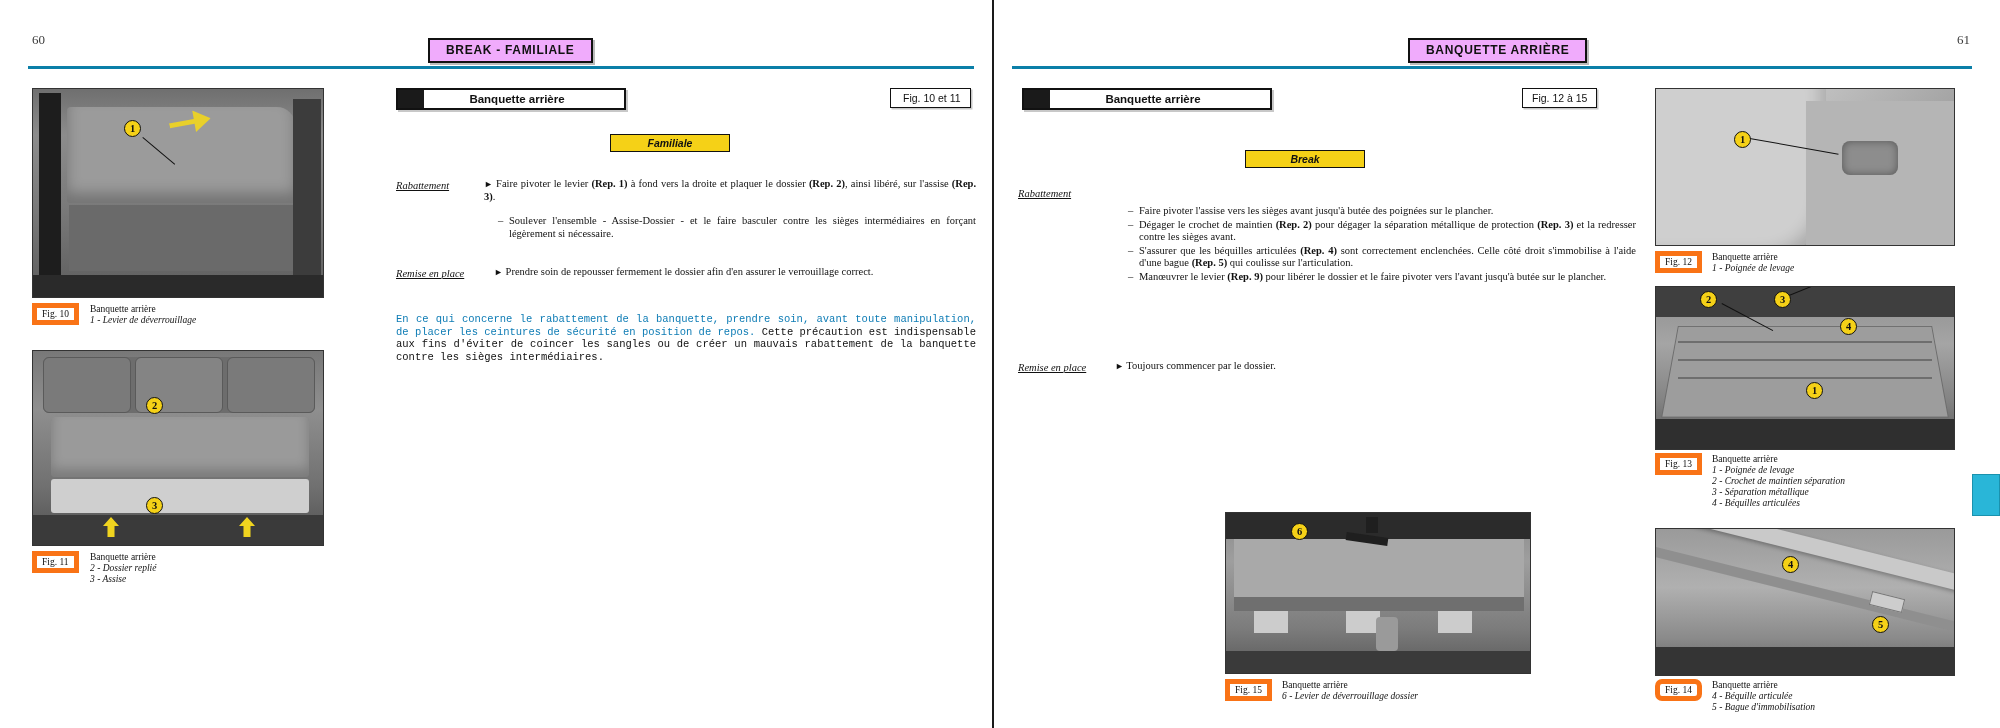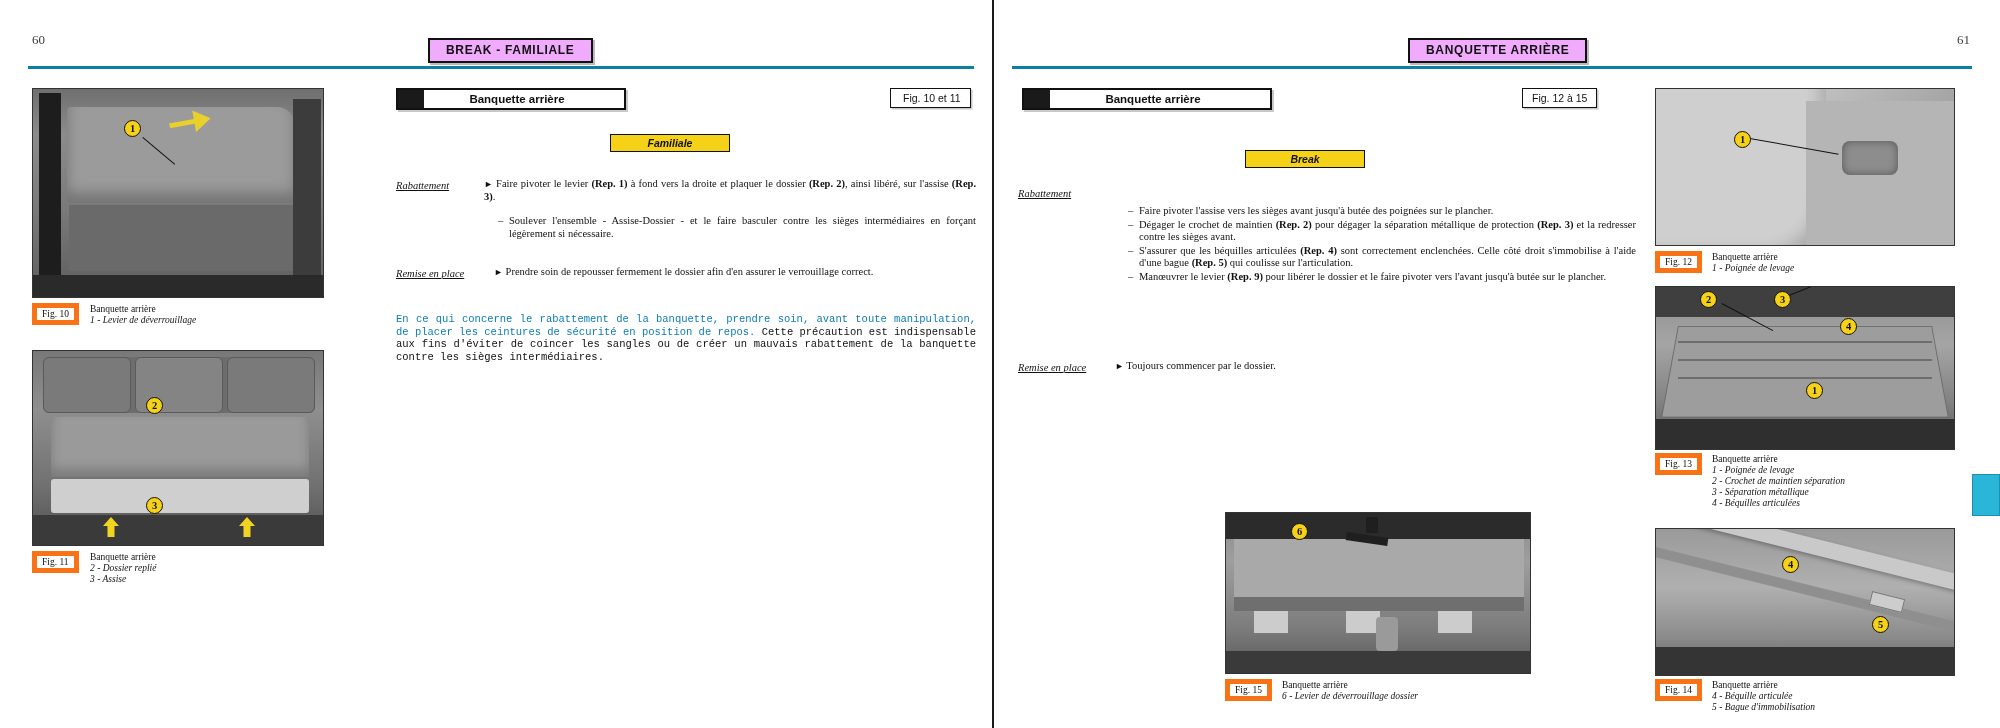--- a/index.html
+++ b/index.html
@@ -345,21 +345,21 @@
   <div class="photo" style="left:1655px; top:528px; width:300px; height:148px;">
     <div class="ph-inner" style="background:linear-gradient(180deg,#9a9a9a 0%,#b0b0b0 40%,#8a8a8a 75%,#5e5e5e 100%);"></div>
     <div style="position:absolute; left:-20px; top:10px; width:360px; height:16px; background:#c9c9c9; transform:rotate(14deg); box-shadow:0 2px 4px rgba(0,0,0,.3);"></div>
     <div style="position:absolute; left:-20px; top:58px; width:360px; height:10px; background:#8f8f8f; transform:rotate(14deg);"></div>
     <div style="position:absolute; left:0; top:118px; width:300px; height:30px; background:#343434;"></div>
     <div style="position:absolute; left:214px; top:66px; width:34px; height:14px; background:#cdcdcd; border:1px solid #777; transform:rotate(14deg);"></div>
   </div>
   <div class="callout" style="left:1782px; top:556px;">4</div>
   <div class="callout" style="left:1872px; top:616px;">5</div>
 
-  <div class="cap-box" style="left:1655px; top:679px;">Fig. 14</div>
+  <div class="cap-box" style="left:1655px; top:679px;border-radius:7px;">Fig. 14</div>
   <div class="caption" style="left:1712px; top:680px;">
     <div class="cap-title">Banquette arrière</div>
     <div class="cap-lines">4 - Béquille articulée</div>
     <div class="cap-lines">5 - Bague d'immobilisation</div>
   </div>
 
   <div class="photo" style="left:1225px; top:512px; width:306px; height:162px;">
     <div class="ph-inner" style="background:linear-gradient(180deg,#8a8a8a 0%,#9e9e9e 30%,#7c7c7c 72%,#585858 100%);"></div>
     <div style="position:absolute; left:0; top:0; width:306px; height:26px; background:#2b2b2b;"></div>
     <div style="position:absolute; left:8px; top:26px; width:290px; height:58px; background:#a9a9a9;"></div>

